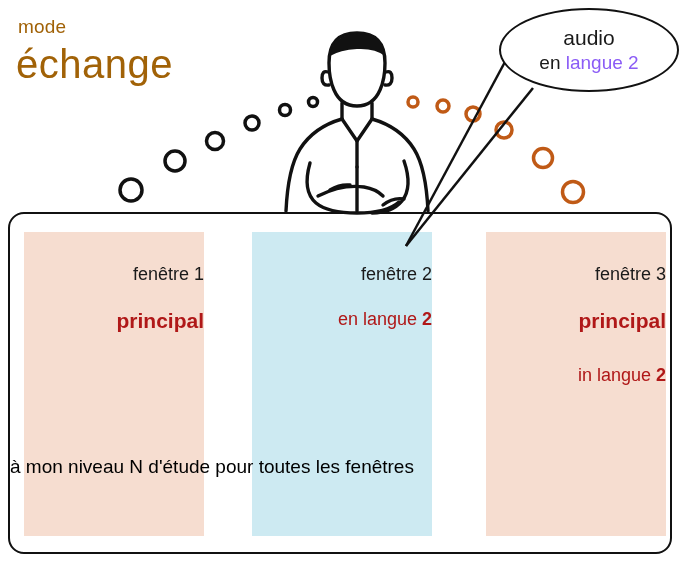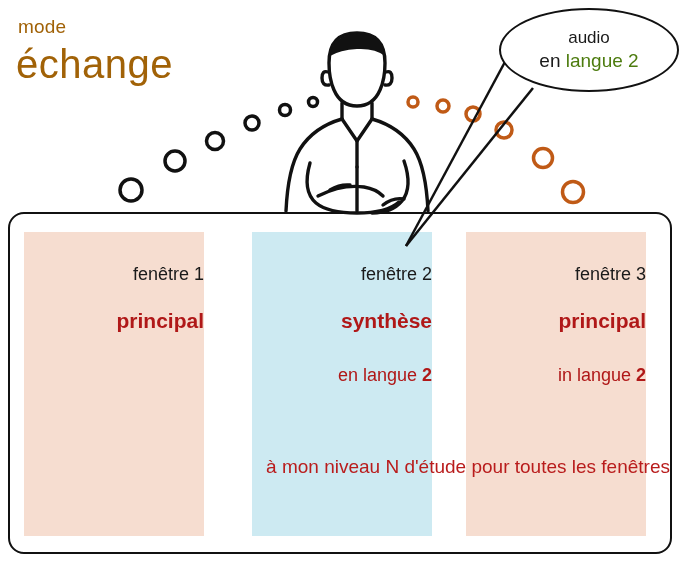--- a/index.html
+++ b/index.html
@@ -49,29 +49,29 @@
     background: #ffffff;
     box-sizing: border-box;
     display: flex;
     flex-direction: column;
     align-items: center;
     justify-content: center;
     gap: 2px;
     z-index: 6;
   }
   .bubble-line1 {
-    font-size: 17px;
+    font-size: 21px;
     color: #1a1a1a;
   }
   .bubble-line2 {
     font-size: 19px;
     color: #1a1a1a;
   }
   .bubble-line2 .accent {
-    color: #4d7c0f;
+    color: #8b5cf6;
   }
 
   
   .panel {
     position: absolute;
     left: 8px;
     top: 212px;
     width: 664px;
     height: 342px;
     border: 2.5px solid #111;
@@ -85,21 +85,21 @@
     position: absolute;
     top: 18px;
     width: 180px;
     height: 304px;
     box-sizing: border-box;
     padding-top: 32px;
     text-align: right;
   }
   .col-1 { left: 14px;  background: #f6ddd0; }
   .col-2 { left: 242px; background: #cdeaf2; }
-  .col-3 { left: 456px; background: #f6ddd0; padding-left: 16px; }
+  .col-3 { left: 476px; background: #f6ddd0; padding-left: 16px; }
 
   .col-title {
     font-size: 18px;
     color: #1a1a1a;
     margin-bottom: 24px;
   }
   .col-main {
     font-size: 21px;
     font-weight: bold;
     color: #b01818;
@@ -112,23 +112,23 @@
   .col-sub b {
     font-weight: bold;
     color: #b01818;
   }
 
   .footnote {
     position: absolute;
     left: 0;
     right: 0;
     top: 242px;
-    text-align: right;
+    text-align: left;
     font-size: 19px;
-    color: #b91c1c;
+    color: #000000;
     z-index: 4;
   }
 
   
   #art {
     position: absolute;
     left: 0;
     top: 0;
     width: 692px;
     height: 568px;
@@ -181,21 +181,20 @@
 
   <div class="panel">
 
     <div class="col col-1" style="background: rgb(246, 221, 208);">
       <div class="col-title">fenêtre 1</div>
       <div class="col-main">principal</div>
     </div>
 
     <div class="col col-2" style="background: rgb(205, 234, 242);">
       <div class="col-title">fenêtre 2</div>
-      <div class="col-main">synthèse</div>
       <div class="col-sub"><span>en langue </span><b>2</b></div>
     </div>
 
     <div class="col col-3" style="background: rgb(246, 221, 208);">
       <div class="col-title">fenêtre 3</div>
       <div class="col-main">principal</div>
       <div class="col-sub"><span>in langue </span><b>2</b></div>
     </div>
 
     <div class="footnote">à mon niveau N d'étude pour toutes les fenêtres</div>

